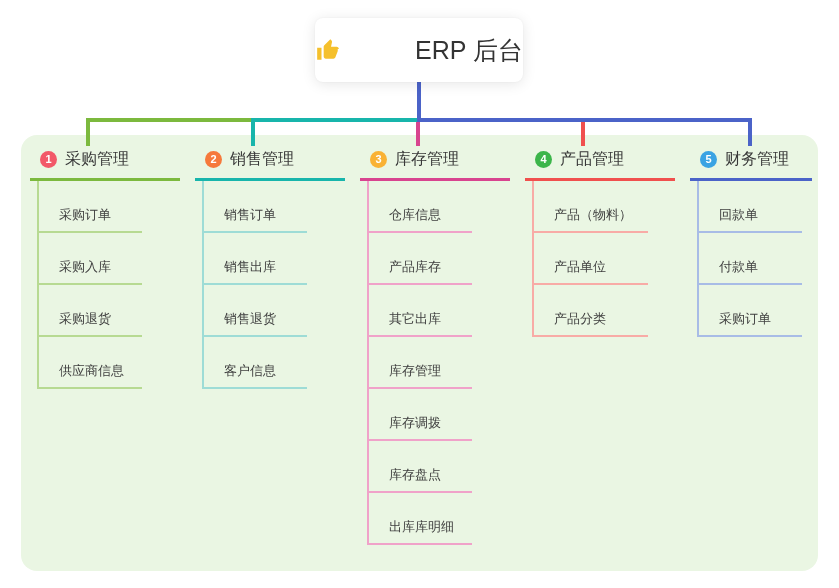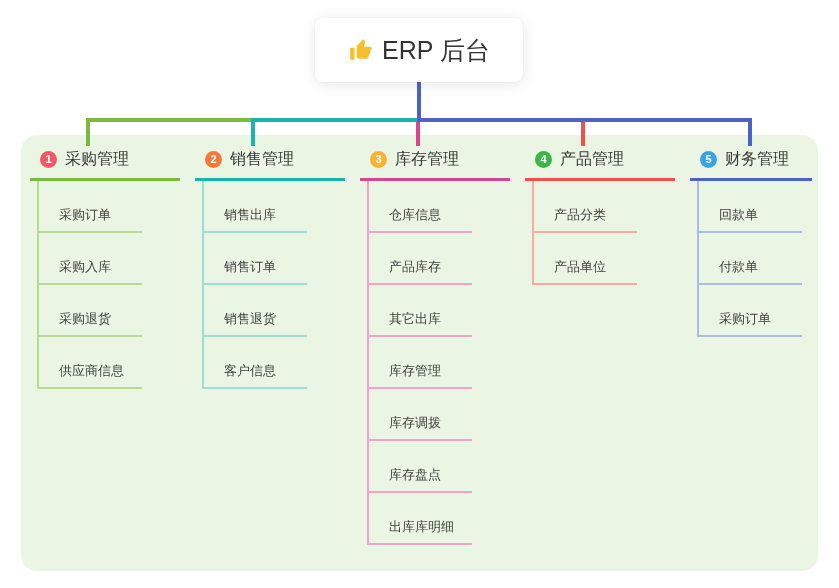--- a/index.html
+++ b/index.html
@@ -9,21 +9,21 @@
     font-family:"Liberation Sans","DejaVu Sans",sans-serif;
   }
   .panel{
     position:absolute;left:21px;top:135px;width:797px;height:436px;
     border-radius:16px;
   }
   .root-card{
     position:absolute;left:315px;top:18px;width:208px;height:64px;
     background:#ffffff;border-radius:8px;
     box-shadow:0 2px 14px rgba(0,0,0,.10), 0 0 2px rgba(0,0,0,.05);
-    display:flex;align-items:center;justify-content:center;gap:8px;
+    display:flex;align-items:center;justify-content:space-between;gap:8px;
     font-size:25px;color:#333333;z-index:5;
   }
   .root-card .root-icon{display:flex;align-items:center;}
   .seg{position:absolute;z-index:2;}
   .branch{position:absolute;top:148px;z-index:3;}
   .branch-header{
     display:flex;align-items:center;gap:8px;
     box-sizing:border-box;height:33px;padding:0 0 8px 10px;
     border-bottom-style:solid;border-bottom-width:3px;
     font-size:16px;color:#383838;
@@ -83,22 +83,22 @@
         <li style="border-bottom-color: rgb(183, 218, 146);">采购退货</li>
         <li style="border-bottom-color: rgb(183, 218, 146);">供应商信息</li>
       </ul>
     </div>
     <div class="branch" style="left: 195px;">
       <div class="branch-header" style="border-bottom-color: rgb(24, 181, 171); width: 150px;">
         <span class="badge" style="background: rgb(246, 121, 59);">2</span>
         <span>销售管理</span>
       </div>
       <ul class="children" style="border-left-color: rgb(158, 220, 214);">
+        <li style="border-bottom-color: rgb(158, 220, 214);">销售订单</li>
         <li style="border-bottom-color: rgb(158, 220, 214);">销售出库</li>
-        <li style="border-bottom-color: rgb(158, 220, 214);">销售订单</li>
         <li style="border-bottom-color: rgb(158, 220, 214);">销售退货</li>
         <li style="border-bottom-color: rgb(158, 220, 214);">客户信息</li>
       </ul>
     </div>
     <div class="branch" style="left: 360px;">
       <div class="branch-header" style="border-bottom-color: rgb(216, 68, 143); width: 150px;">
         <span class="badge" style="background: rgb(249, 178, 52);">3</span>
         <span>库存管理</span>
       </div>
       <ul class="children" style="border-left-color: rgb(240, 162, 201);">
@@ -110,22 +110,23 @@
         <li style="border-bottom-color: rgb(240, 162, 201);">库存盘点</li>
         <li style="border-bottom-color: rgb(240, 162, 201);">出库库明细</li>
       </ul>
     </div>
     <div class="branch" style="left: 525px;">
       <div class="branch-header" style="border-bottom-color: rgb(240, 80, 78); width: 150px;">
         <span class="badge" style="background: rgb(60, 181, 74);">4</span>
         <span>产品管理</span>
       </div>
       <ul class="children" style="border-left-color: rgb(248, 171, 166);">
+        <li style="border-bottom-color: rgb(248, 171, 166);">产品（物料）</li>
+        <li style="border-bottom-color: rgb(248, 171, 166);">产品单位</li>
         <li style="border-bottom-color: rgb(248, 171, 166);">产品分类</li>
-        <li style="border-bottom-color: rgb(248, 171, 166);">产品单位</li>
       </ul>
     </div>
     <div class="branch" style="left: 690px;">
       <div class="branch-header" style="border-bottom-color: rgb(75, 99, 200); width: 122px;">
         <span class="badge" style="background: rgb(58, 163, 227);">5</span>
         <span>财务管理</span>
       </div>
       <ul class="children" style="border-left-color: rgb(168, 188, 230);">
         <li style="border-bottom-color: rgb(168, 188, 230);">回款单</li>
         <li style="border-bottom-color: rgb(168, 188, 230);">付款单</li>

